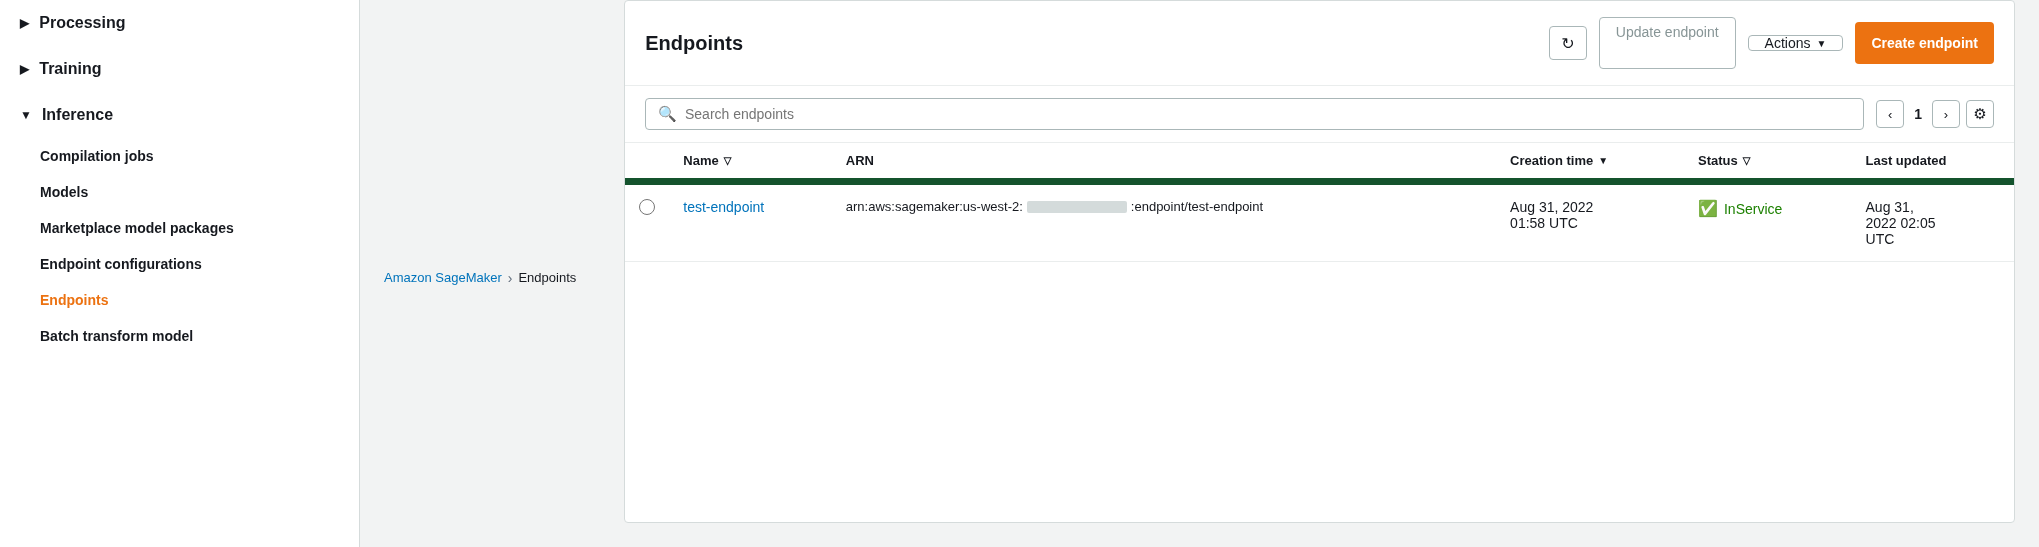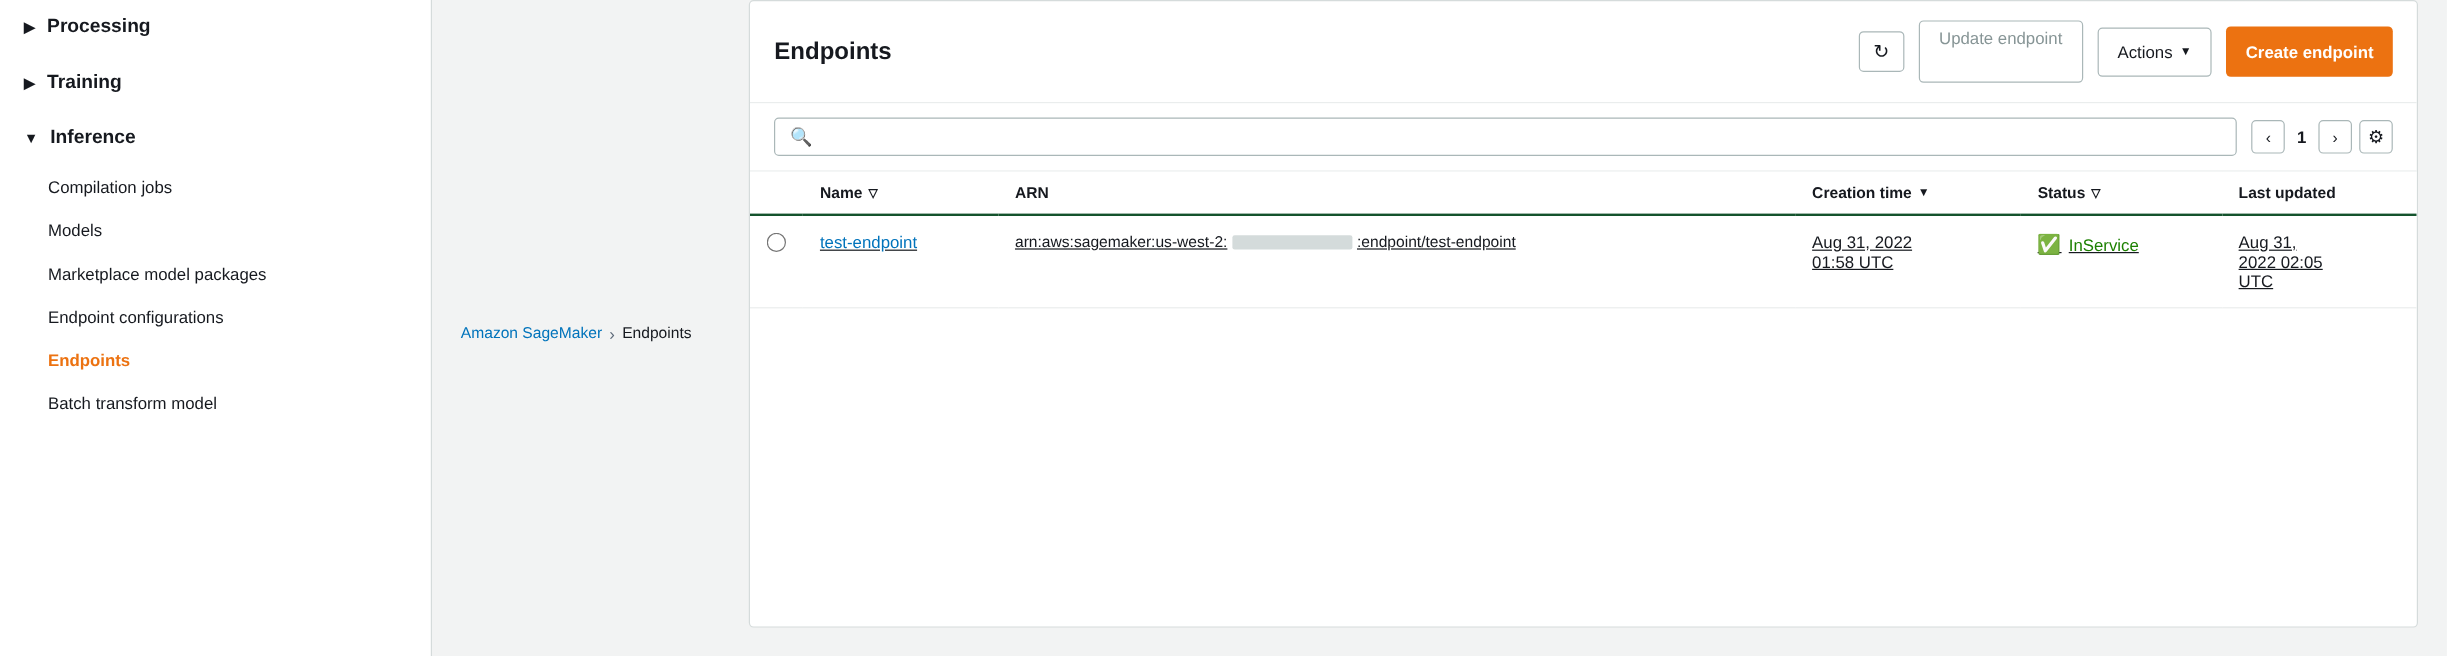--- a/index.html
+++ b/index.html
@@ -29,21 +29,21 @@
       font-size: 16px;
       padding: 14px 20px;
     }
     .sidebar-item.section-header .arrow {
       margin-right: 10px;
       font-size: 12px;
       color: #16191f;
     }
     .sidebar-item.sub-item {
       padding-left: 40px;
-      font-weight: 400;
+      font-weight: 700;
       font-size: 14px;
       color: #16191f;
     }
     .sidebar-item.sub-item.active {
       color: #ec7211;
       font-weight: 700;
     }
 
     
     .main {
@@ -129,21 +129,21 @@
       background: #fff;
       border: 1px solid #aab7b8;
       border-radius: 4px;
       padding: 6px 16px;
       cursor: pointer;
       font-size: 14px;
       color: #16191f;
       display: flex;
       align-items: center;
       gap: 6px;
-      height: 41px;
+      height: 16px;
     }
     .btn-primary {
       background: #ec7211;
       border: none;
       border-radius: 4px;
       padding: 6px 16px;
       cursor: pointer;
       font-size: 14px;
       color: #fff;
       font-weight: 700;
@@ -220,21 +220,21 @@
     
     .table-wrapper {
       flex: 1;
       overflow: auto;
     }
     table {
       width: 100%;
       border-collapse: collapse;
     }
     thead tr {
-      border-bottom: 2px solid #14532d;
+      border-bottom: 7px solid #14532d;
     }
     thead th {
       text-align: left;
       padding: 10px 14px;
       font-weight: 700;
       font-size: 13px;
       color: #16191f;
       white-space: nowrap;
       background: #fff;
     }
@@ -248,21 +248,20 @@
       color: #16191f;
     }
     tbody tr {
       border-bottom: 1px solid #eaeded;
     }
     tbody td {
       padding: 14px 14px;
       font-size: 14px;
       color: #16191f;
       vertical-align: top;
-      text-decoration: underline;
     }
     .radio-col { width: 40px; text-align: center; }
     .radio-input {
       width: 16px;
       height: 16px;
       cursor: pointer;
     }
     .link-cell {
       color: #0073bb;
       cursor: pointer;
@@ -358,20 +357,21 @@
         <span style="font-size:10px;">▼</span>
       </button>
       <button class="btn-primary">
         <span>Create endpoint</span>
       </button>
     </div>
 
     <div class="search-bar-wrapper">
       <div class="search-bar">
         <span class="search-icon-char">🔍</span>
+        <input type="text" placeholder="Search endpoints" style="">
       </div>
       <div class="pagination-controls">
         <button class="pg-btn">
           <span>‹</span>
         </button>
         <span class="pg-number">1</span>
         <button class="pg-btn">
           <span>›</span>
         </button>
         <button class="gear-btn">

